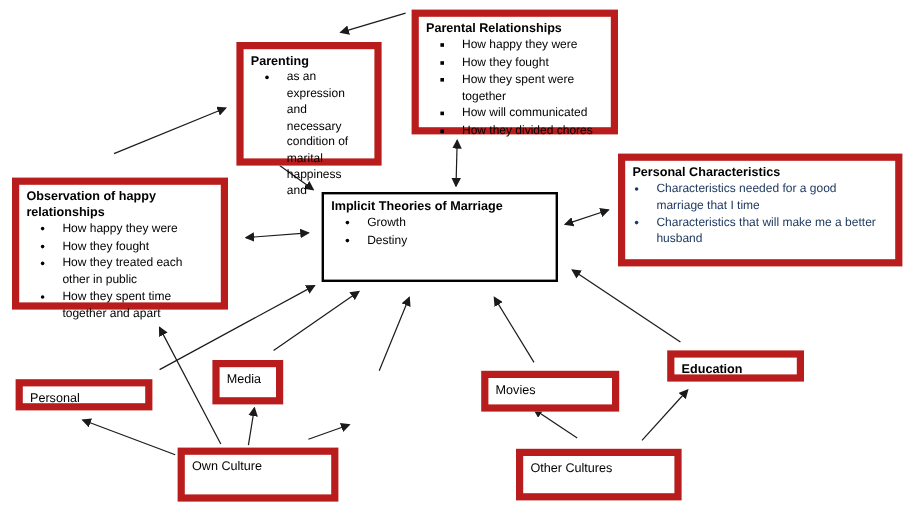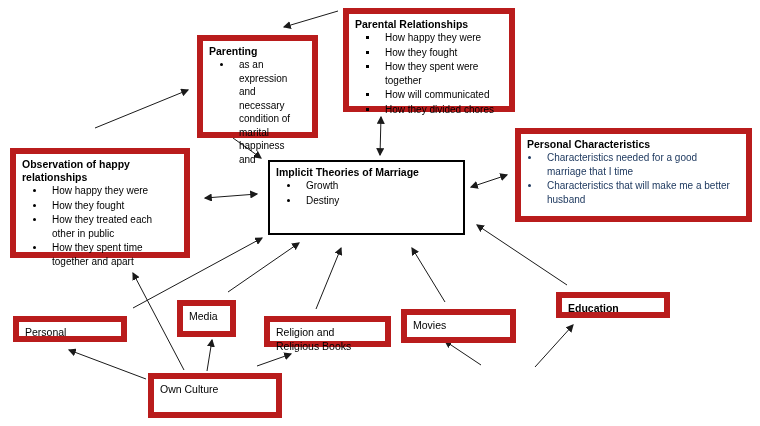--- a/index.html
+++ b/index.html
@@ -100,30 +100,30 @@
   </div>
 
   <div class="box label-box" style="left:13px;top:316px;width:114px;height:26px;">
     <span>Personal</span>
   </div>
 
   <div class="box label-box" style="left:177px;top:300px;width:59px;height:37px;">
     <span>Media</span>
   </div>
 
-  <div class="box label-box" style="left:264px;top:316px;width:127px;height:31px;">
-    <span>Religion and Religious Books</span>
-  </div>
 
   <div class="box label-box" style="left:401px;top:309px;width:115px;height:34px;">
     <span>Movies</span>
   </div>
 
   <div class="box label-box" style="left:556px;top:292px;width:114px;height:26px;font-weight:bold;">
     <span>Education</span>
   </div>
 
   <div class="box label-box" style="left:148px;top:373px;width:134px;height:45px;">
     <span>Own Culture</span>
   </div>
 
+  <div class="box label-box" style="left:430px;top:374px;width:138px;height:43px;">
+    <span>Other Cultures</span>
+  </div>
 
 </div>
 
 </body></html>

